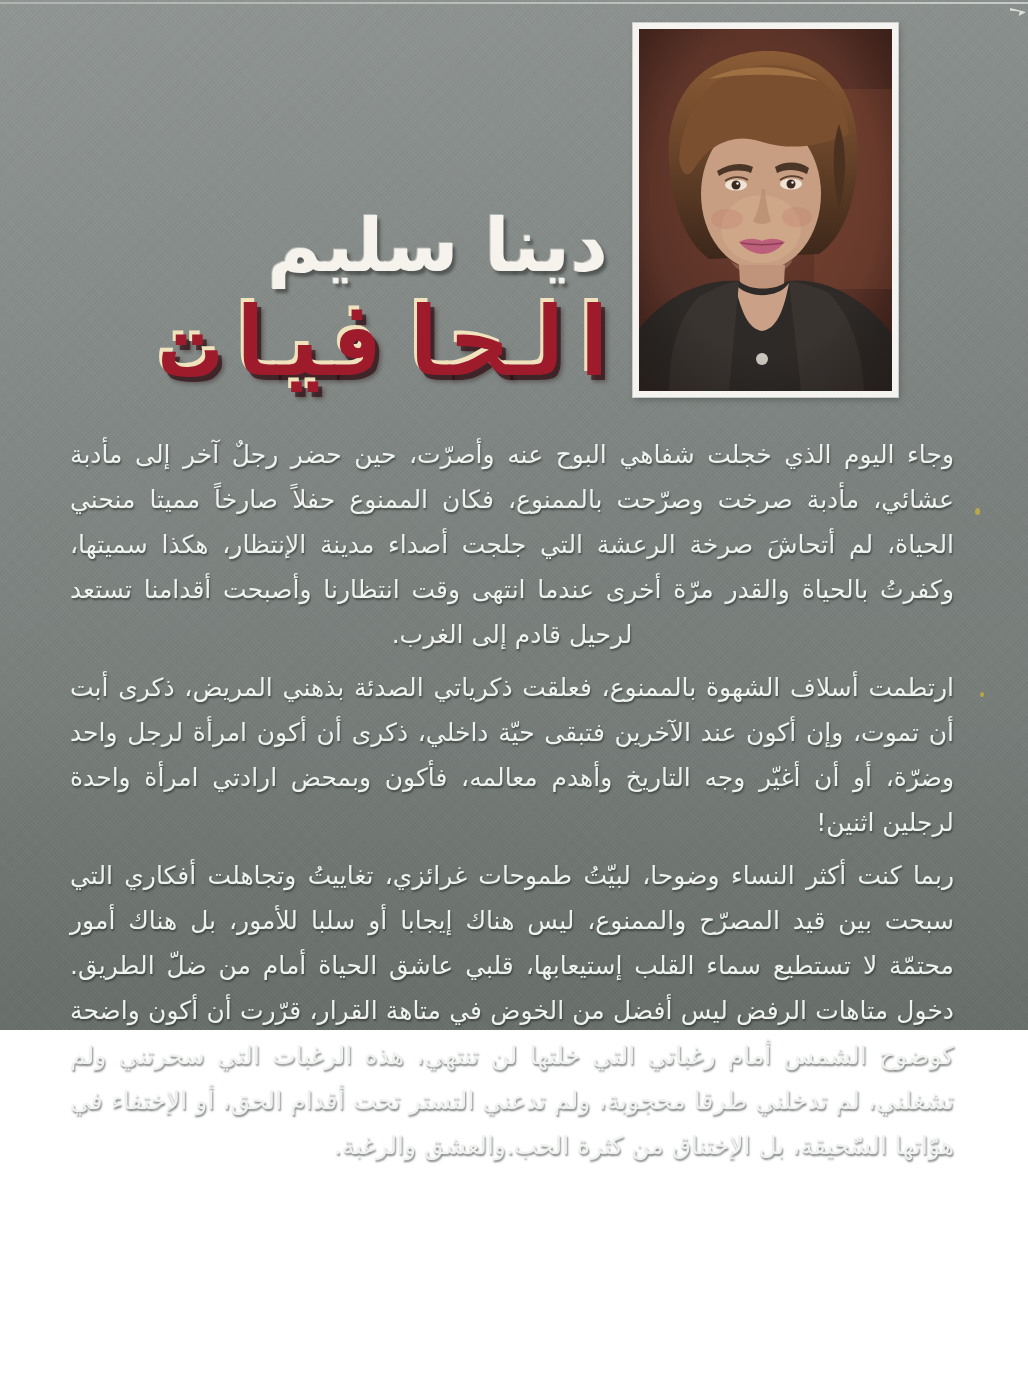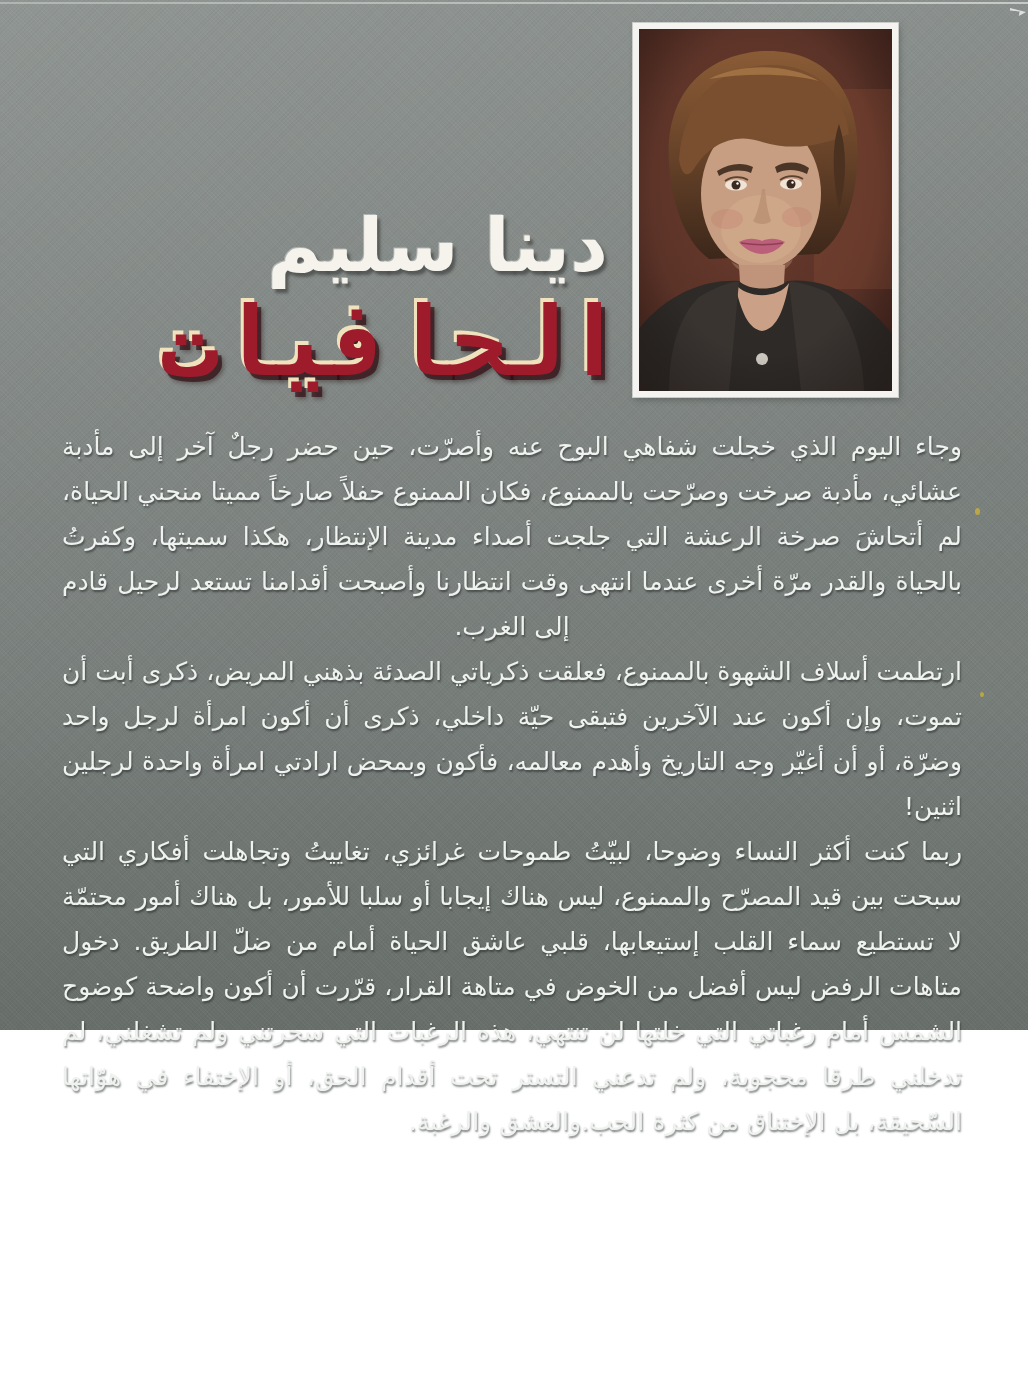--- a/index.html
+++ b/index.html
@@ -89,21 +89,21 @@
     top: 424px;
     right: 66px;
     left: 62px;
     direction: rtl;
     color: #eff2ee;
     font-size: 25px;
     line-height: 45px;
     text-align: justify;
     text-shadow: 1px 2px 2px rgba(30,35,32,0.55);
   }
-  .blurb p { margin: 0; }
+  .blurb p { margin: 8px; }
   .blurb p.last-center { text-align-last: center; }
   .blurb p.last-right  { text-align-last: right; }
 </style>
 </head>
 <body>
 
 <div class="cover">
 
   <div class="texture"></div>
   <div class="edge-line"></div>

